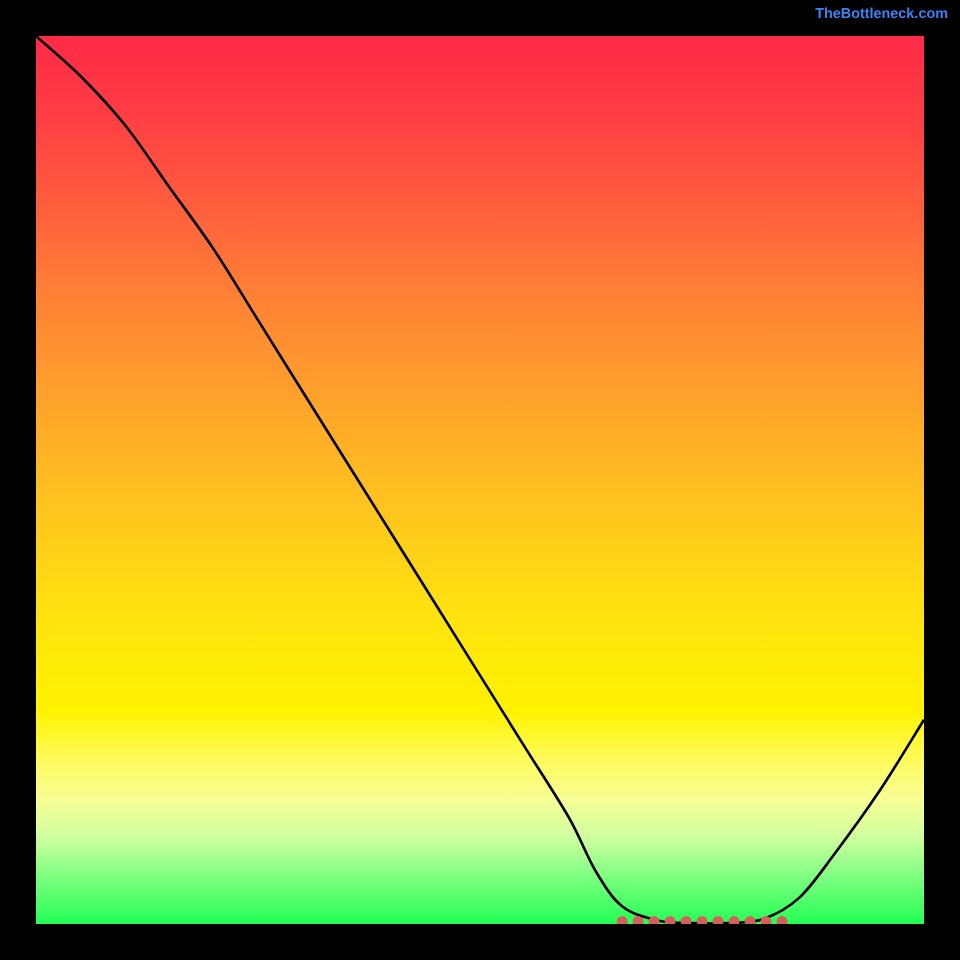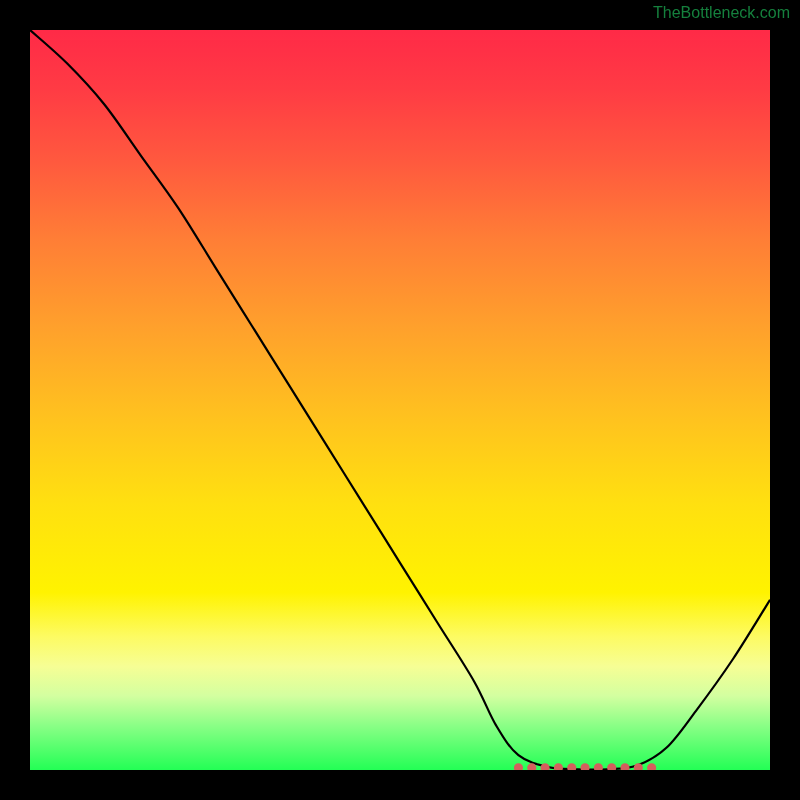--- a/index.html
+++ b/index.html
@@ -8,23 +8,23 @@
     height: 800px;
     background: #000;
     position: relative;
     font-family: Arial, sans-serif;
     overflow: hidden;
   }
   .watermark {
     position: absolute;
     top: 4px;
     right: 10px;
-    color: #15803d;
-    font-size: 16px;
-    font-weight: normal;
+    color: #3b82f6;
+    font-size: 12px;
+    font-weight: bold;
     z-index: 10;
   }
   .plot-area {
     position: absolute;
     left: 30px;
     top: 30px;
     width: 740px;
     height: 740px;
     overflow: hidden;
   }

